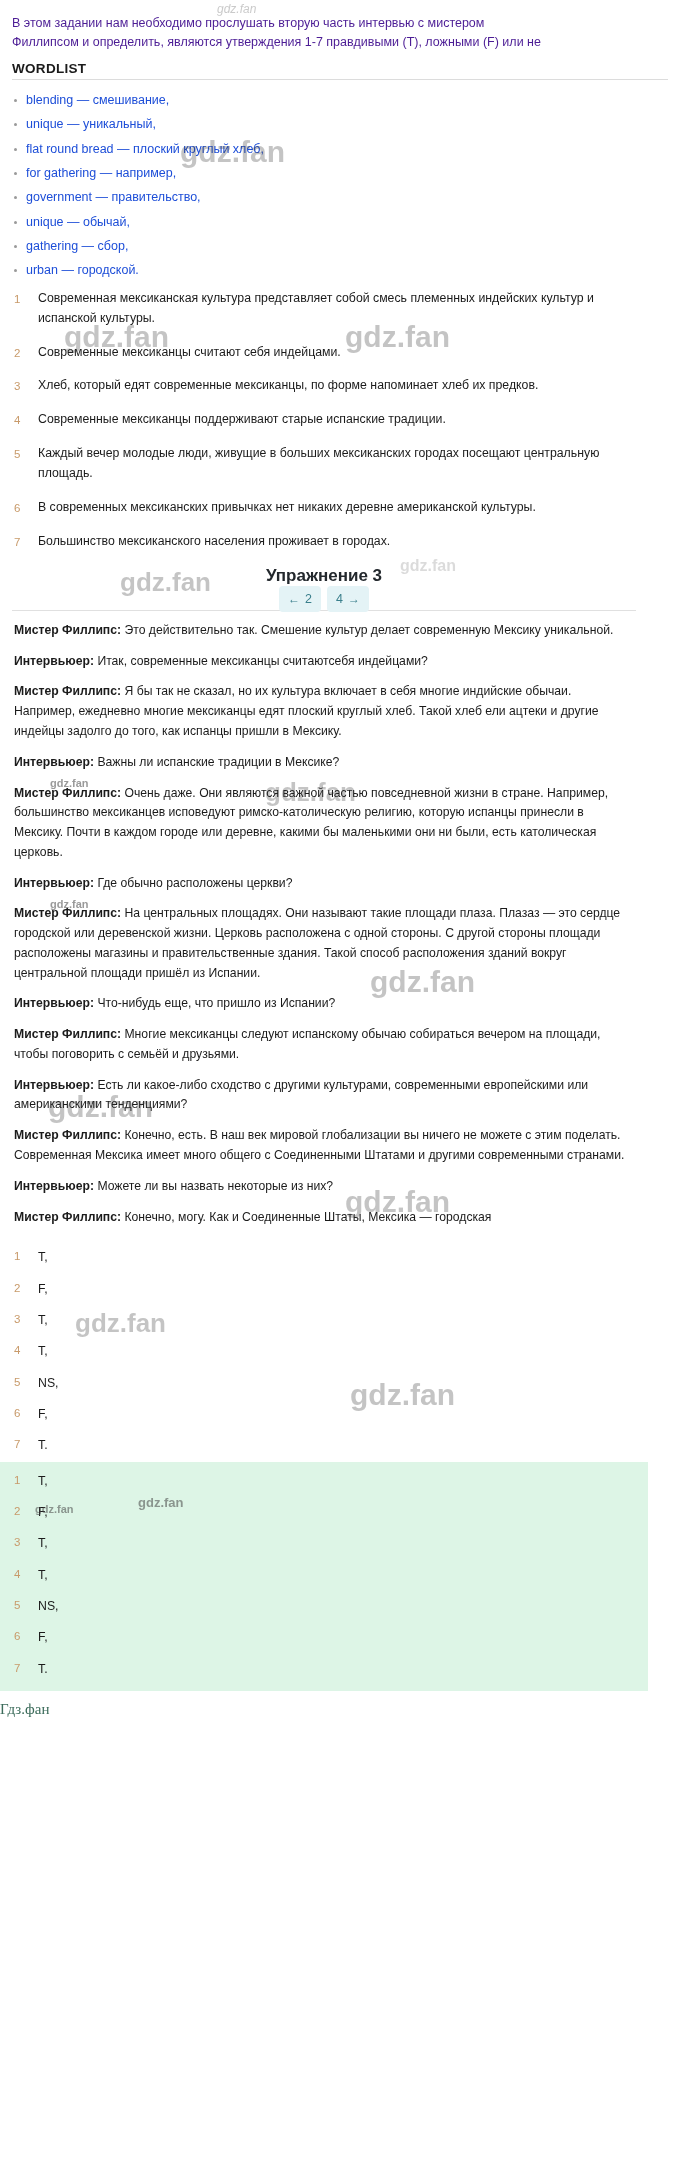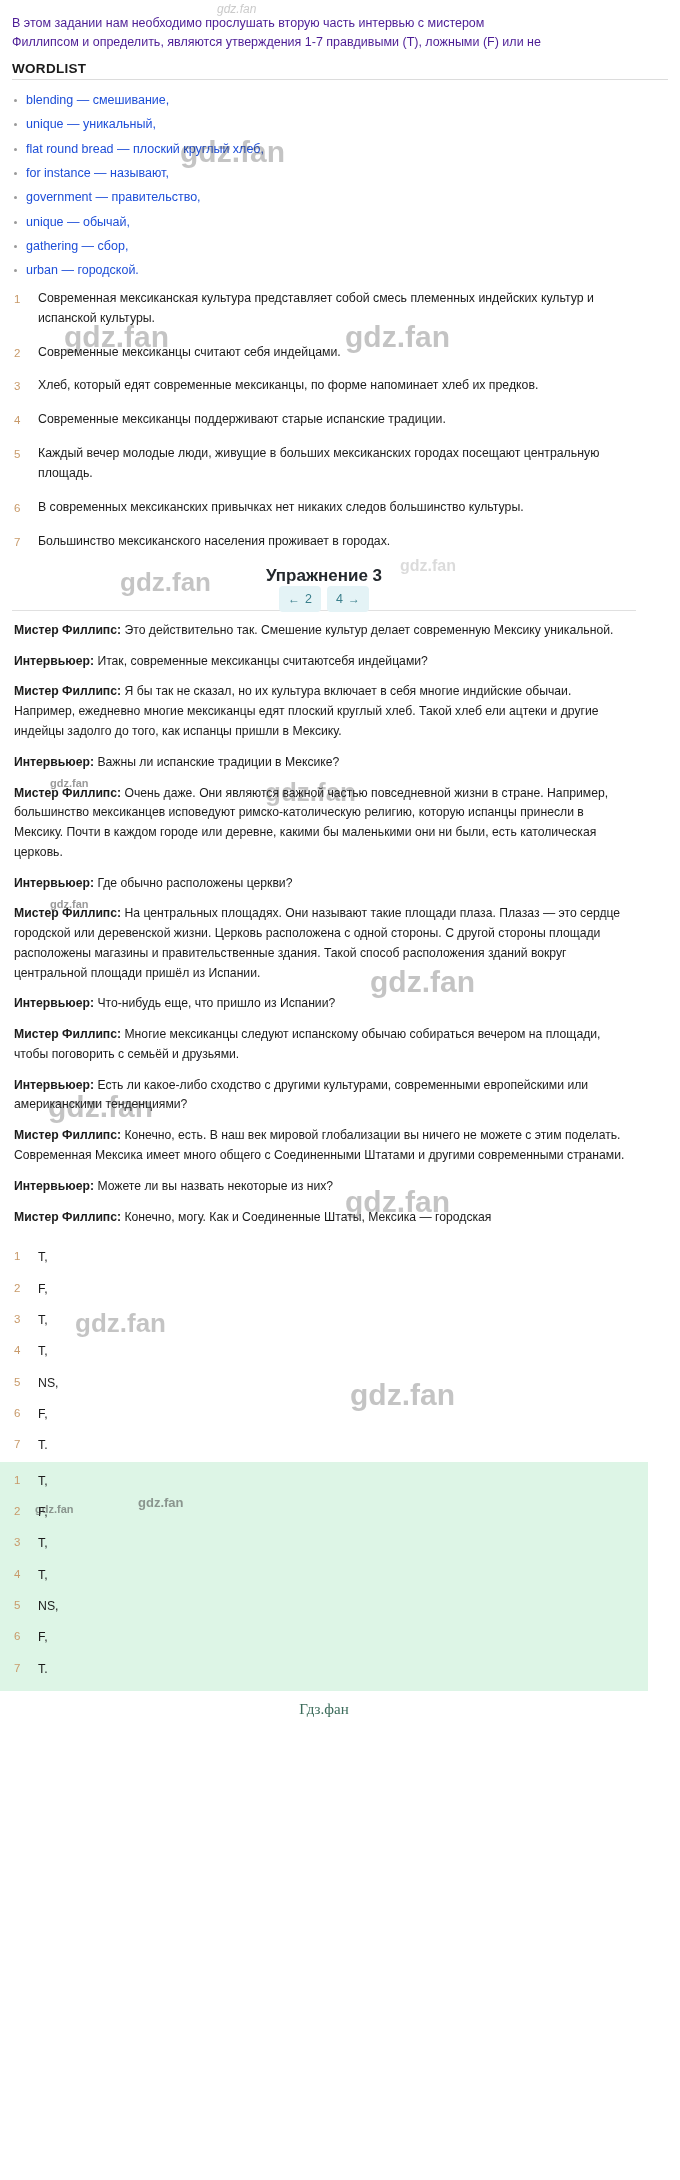--- a/index.html
+++ b/index.html
@@ -160,21 +160,21 @@
     color: #c89a6a;
     font-size: 11.5px;
     line-height: 2.6;
   }
   .answers.green {
     background: #ddf5e6;
     padding-top: 4px;
     padding-bottom: 6px;
   }
   .footer-brand {
-    text-align: center;
+    text-align: left;
     font-size: 15px;
     color: #3b6b5a;
     padding: 10px 0 6px 0;
     font-family: "Liberation Serif", serif;
   }
 </style>
 </head>
 <body>
 
 <div class="page">
@@ -185,34 +185,34 @@
     <p>В этом задании нам необходимо прослушать вторую часть интервью с мистером</p>
     <p>Филлипсом и определить, являются утверждения 1-7 правдивыми (Т), ложными (F) или не</p>
   </div>
 
   <div class="wordlist">WORDLIST</div>
 
   <ul class="words">
     <li>blending — смешивание,</li>
     <li>unique — уникальный,</li>
     <li>flat round bread — плоский круглый хлеб,</li>
-    <li>for instance — называют,</li>
+    <li>for gathering — например,</li>
     <li>government — правительство,</li>
     <li>unique — обычай,</li>
     <li>gathering — сбор,</li>
     <li>urban — городской.</li>
   </ul>
 
   <ol class="statements">
     <li><span class="num">1</span><span>Современная мексиканская культура представляет собой смесь племенных индейских культур и испанской культуры.</span></li>
     <li><span class="num">2</span><span>Современные мексиканцы считают себя индейцами.</span></li>
     <li><span class="num">3</span><span>Хлеб, который едят современные мексиканцы, по форме напоминает хлеб их предков.</span></li>
     <li><span class="num">4</span><span>Современные мексиканцы поддерживают старые испанские традиции.</span></li>
     <li><span class="num">5</span><span>Каждый вечер молодые люди, живущие в больших мексиканских городах посещают центральную площадь.</span></li>
-    <li><span class="num">6</span><span>В современных мексиканских привычках нет никаких следов большинство культуры.</span></li>
+    <li><span class="num">6</span><span>В современных мексиканских привычках нет никаких деревне американской культуры.</span></li>
     <li><span class="num">7</span><span>Большинство мексиканского населения проживает в городах.</span></li>
   </ol>
 
   <div class="exercise-bar">
     <div class="exercise-title">Упражнение 3</div>
     <div class="pager">
       <button class="pgbtn">
         <span class="arrow">←</span>
         <span>2</span>
       </button>

